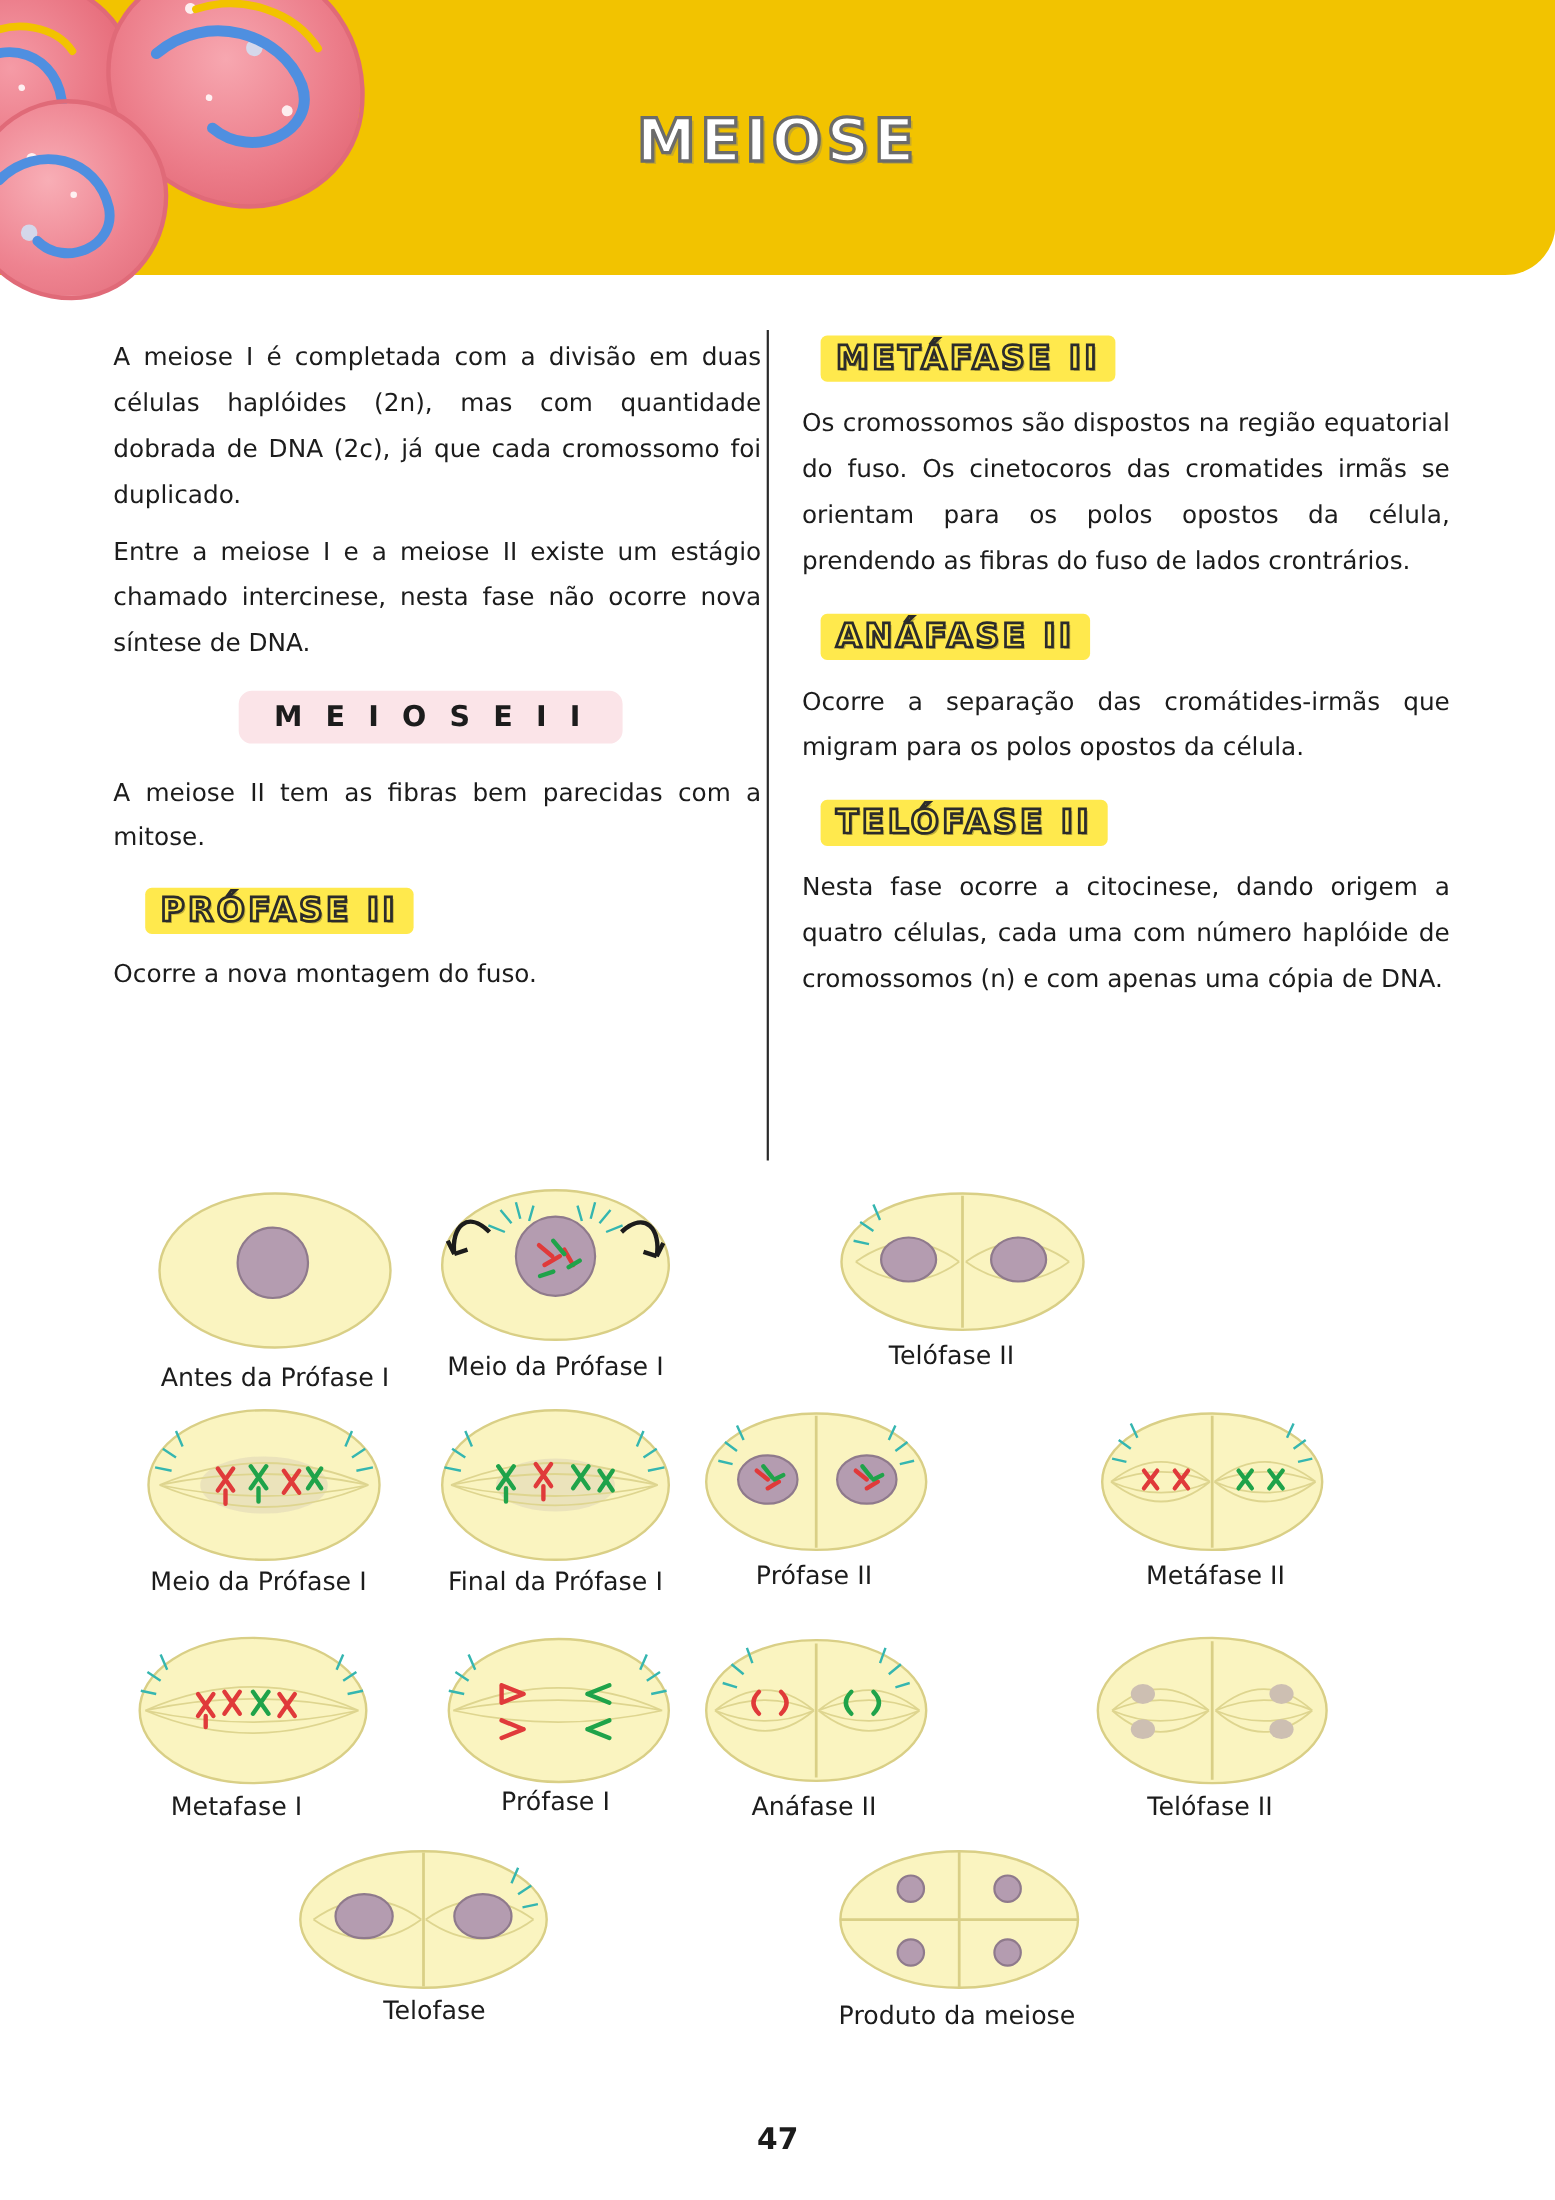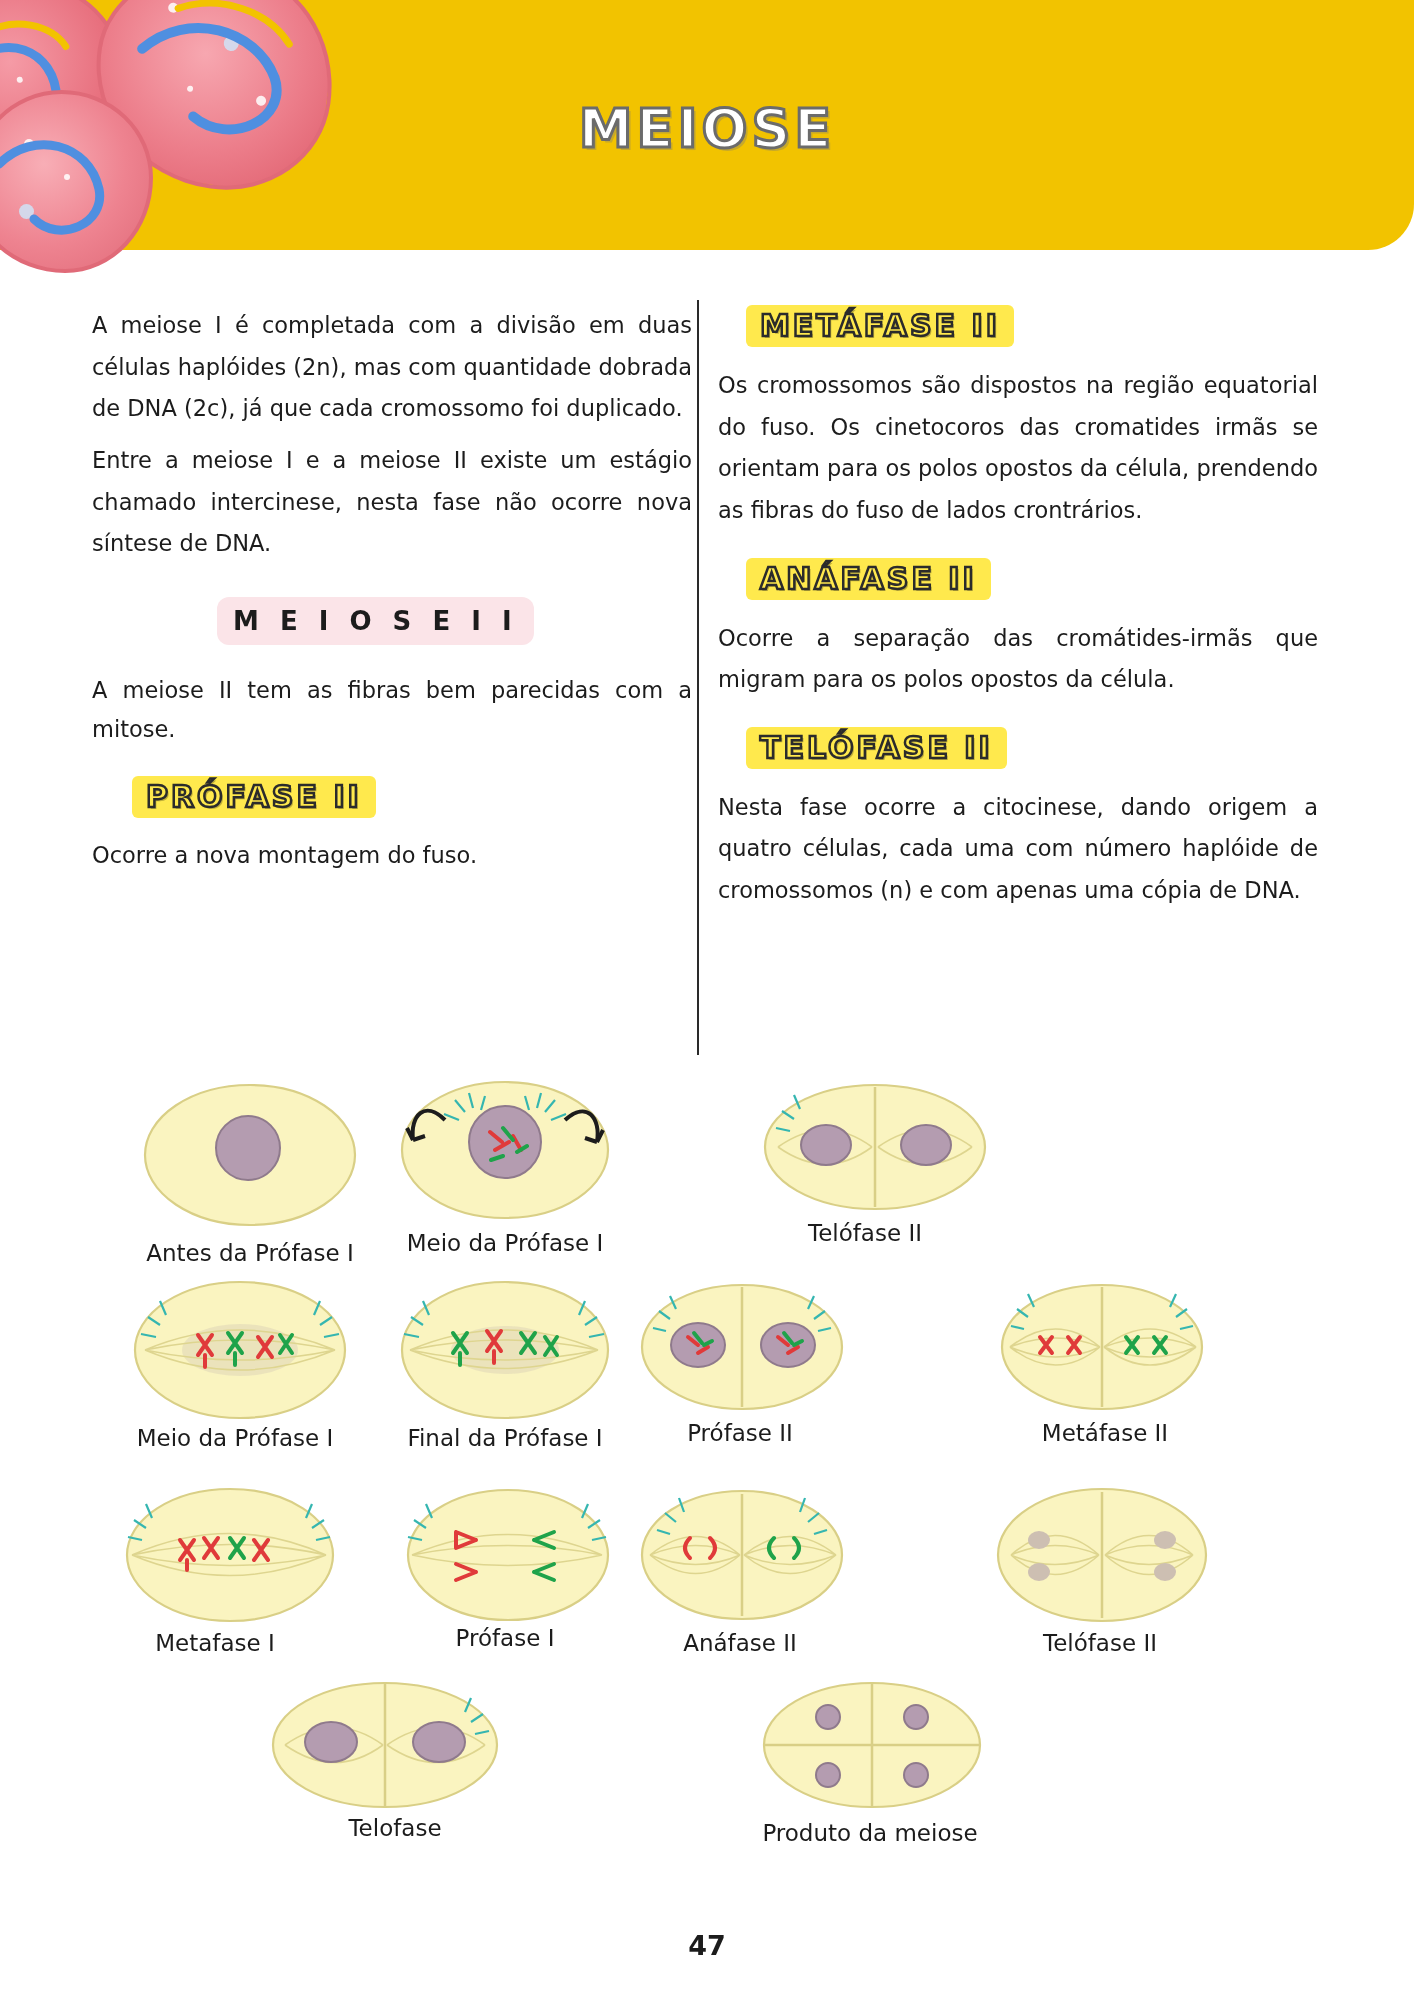--- a/index.html
+++ b/index.html
@@ -56,27 +56,27 @@
   .dot.b{width:15px;height:15px;background:#cfe3f7;}
 
   
   .col-left{position:absolute;left:92px;top:305px;width:600px;}
   .col-right{position:absolute;left:718px;top:305px;width:600px;}
   .divider{position:absolute;left:697px;top:300px;width:2px;height:755px;background:#2a2a2a;}
 
   p.body{
     font-family:"DejaVu Sans", sans-serif;
     font-size:22.5px;line-height:1.85;color:#1c1c1c;
-    margin:0 0 10px 0;text-align:justify;
+    margin:0 0 10px 11px;text-align:justify;
   }
   p.body.tight{line-height:1.75;}
 
   .pill{
     display:inline-block;background:#fbe4e8;border-radius:12px;
-    padding:9px 16px;margin:22px 0 26px 125px;
+    padding:9px 32px;margin:12px 0 26px 125px;
     font-family:"DejaVu Sans", sans-serif;font-size:26px;font-weight:bold;
     letter-spacing:6px;color:#1c1c1c;
   }
 
   .hl{
     display:inline-block;
     background:#ffe94d;
     padding:3px 14px 4px 14px;
     border-radius:6px;
     font-family:"DejaVu Sans", sans-serif;

